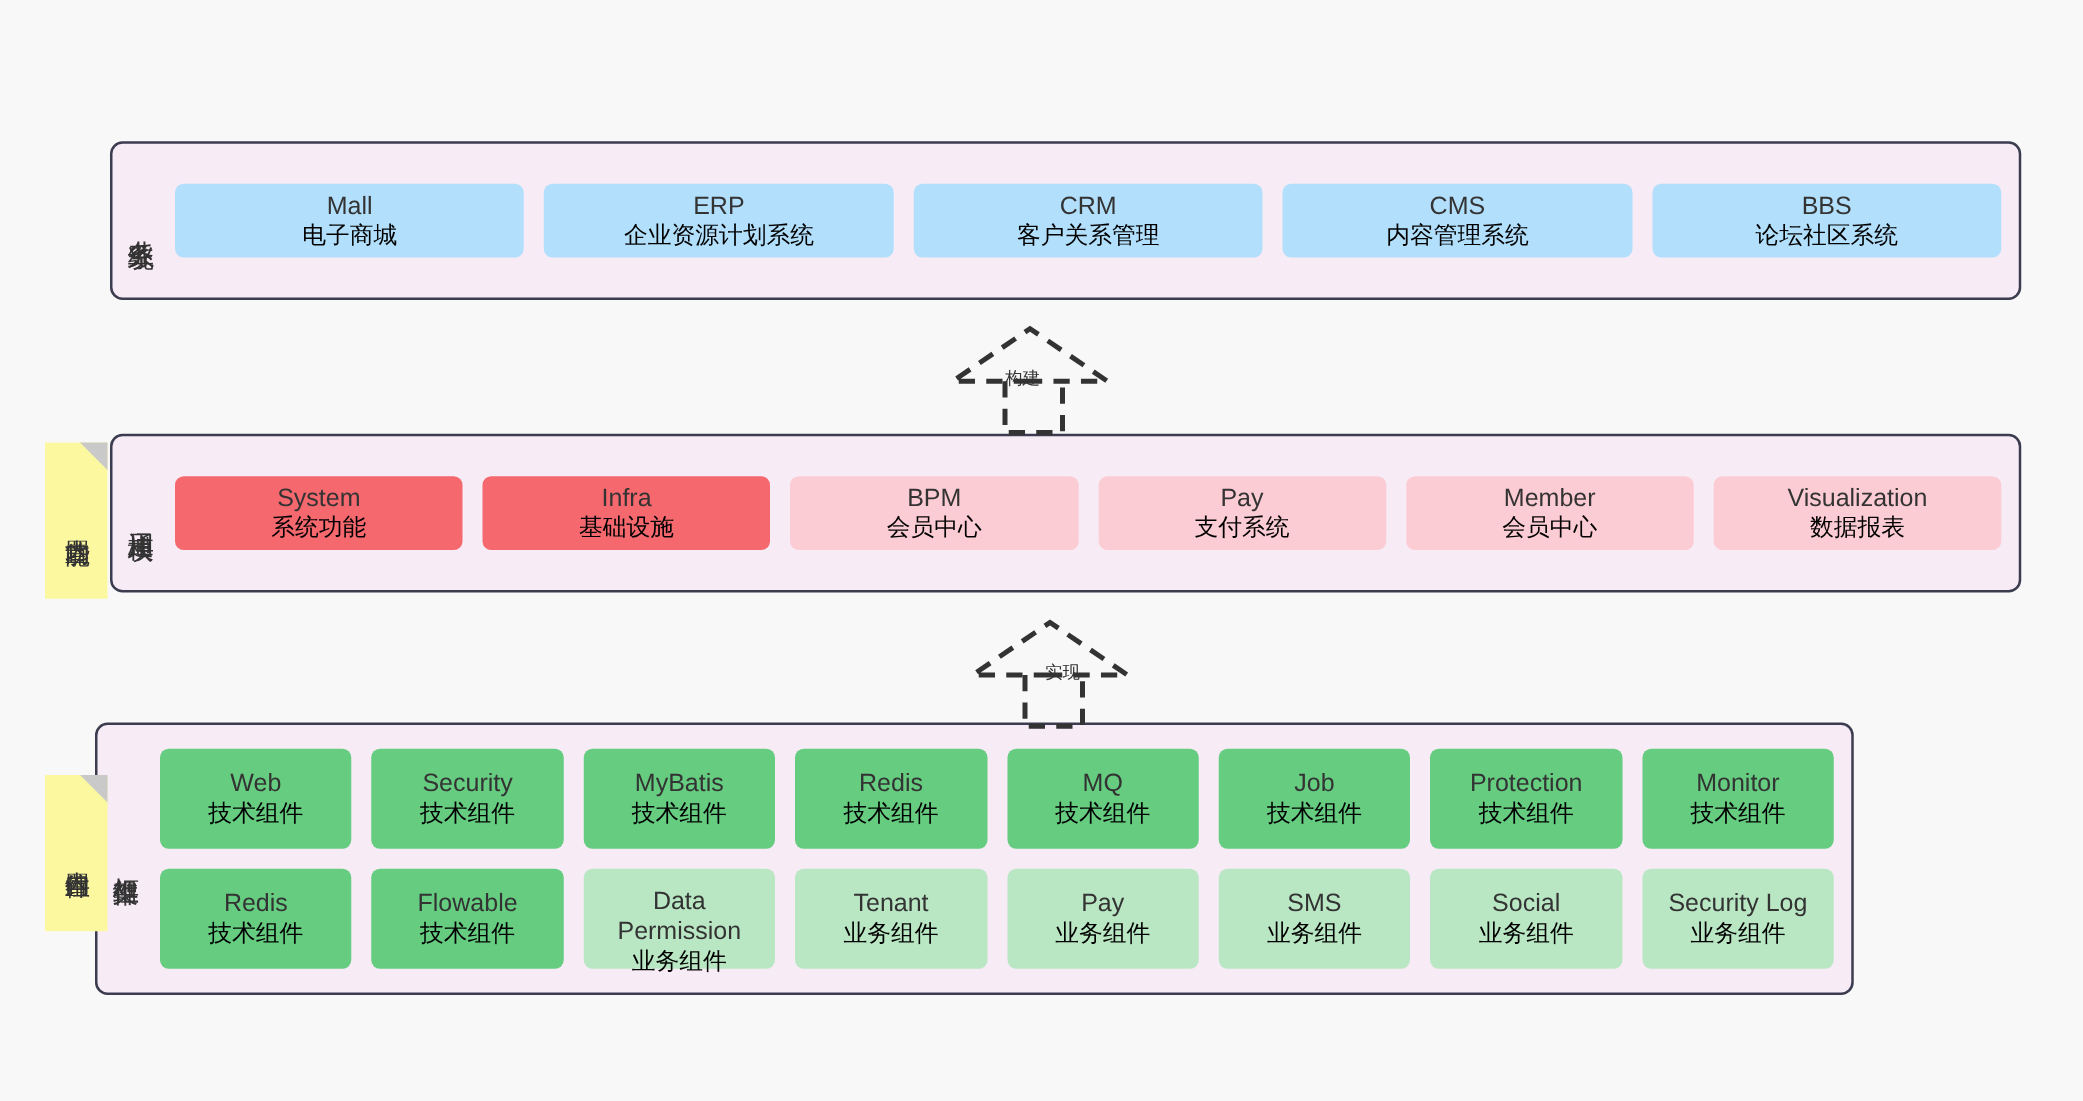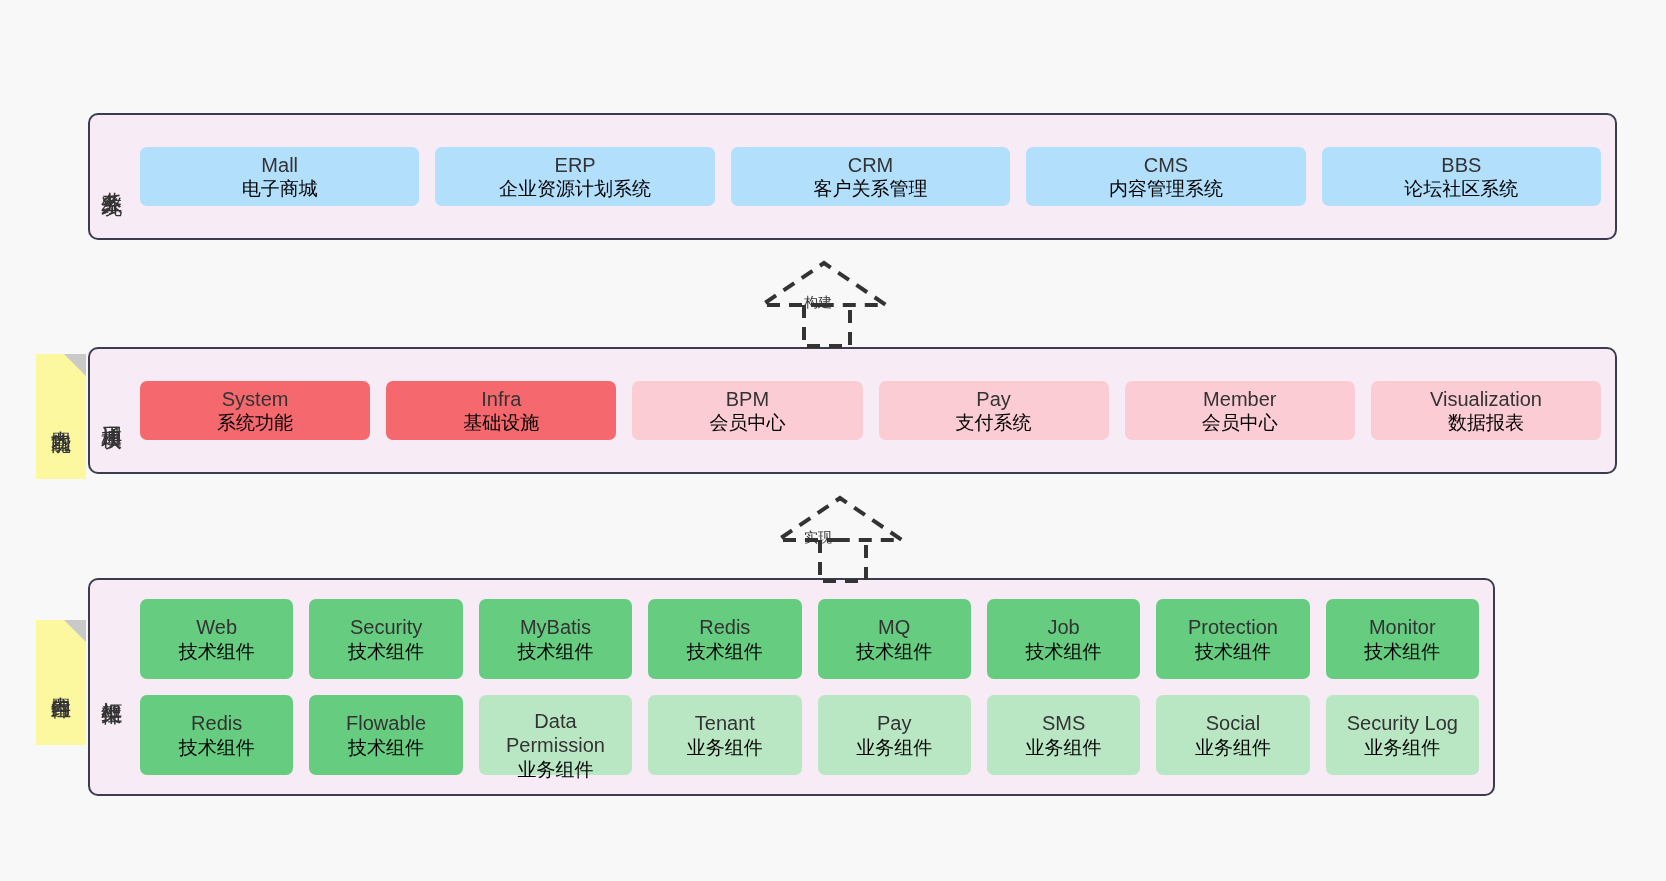--- a/index.html
+++ b/index.html
@@ -221,29 +221,29 @@
 
       </div>
     </div>
   </div>
 
   <div class="arrow" style="left:774px; top:493px; width:140px; height:90px;">
     <svg width="140" height="90" viewBox="0 0 140 90">
       <path d="M 66 47 L 4 47 L 66 5 L 128 47 L 66 47 Z" fill="none" stroke="#333333" stroke-width="4" stroke-dasharray="13,9" stroke-linecap="butt"></path>
       <path d="M 46 47 L 46 88 L 92 88 L 92 47" fill="none" stroke="#333333" stroke-width="4" stroke-dasharray="13,9" stroke-linecap="butt"></path>
     </svg>
-    <span class="arrow-label" style="left:30px; top:36px;">实现</span>
+    <span class="arrow-label" style="left:62px; top:36px;">实现</span>
   </div>
 
   <div class="note" style="left:36px; top:620px; width:50px; height:125px;">
     <span class="fold"></span>
     <span>内置组件</span>
   </div>
 
-  <div class="layer" id="layer-framework" style="left:88px; top:578px; width:1407px; height:218px;">
+  <div class="layer" id="layer-framework" style="left:76px; top:578px; width:1407px; height:218px;">
     <div class="layer-title">框架组件</div>
     <div class="layer-body">
 
       <div class="card-row" style="height:80px;">
         <div class="card green">
           <span class="en">Web</span>
           <span class="cn">技术组件</span>
         </div>
         <div class="card green">
           <span class="en">Security</span>

